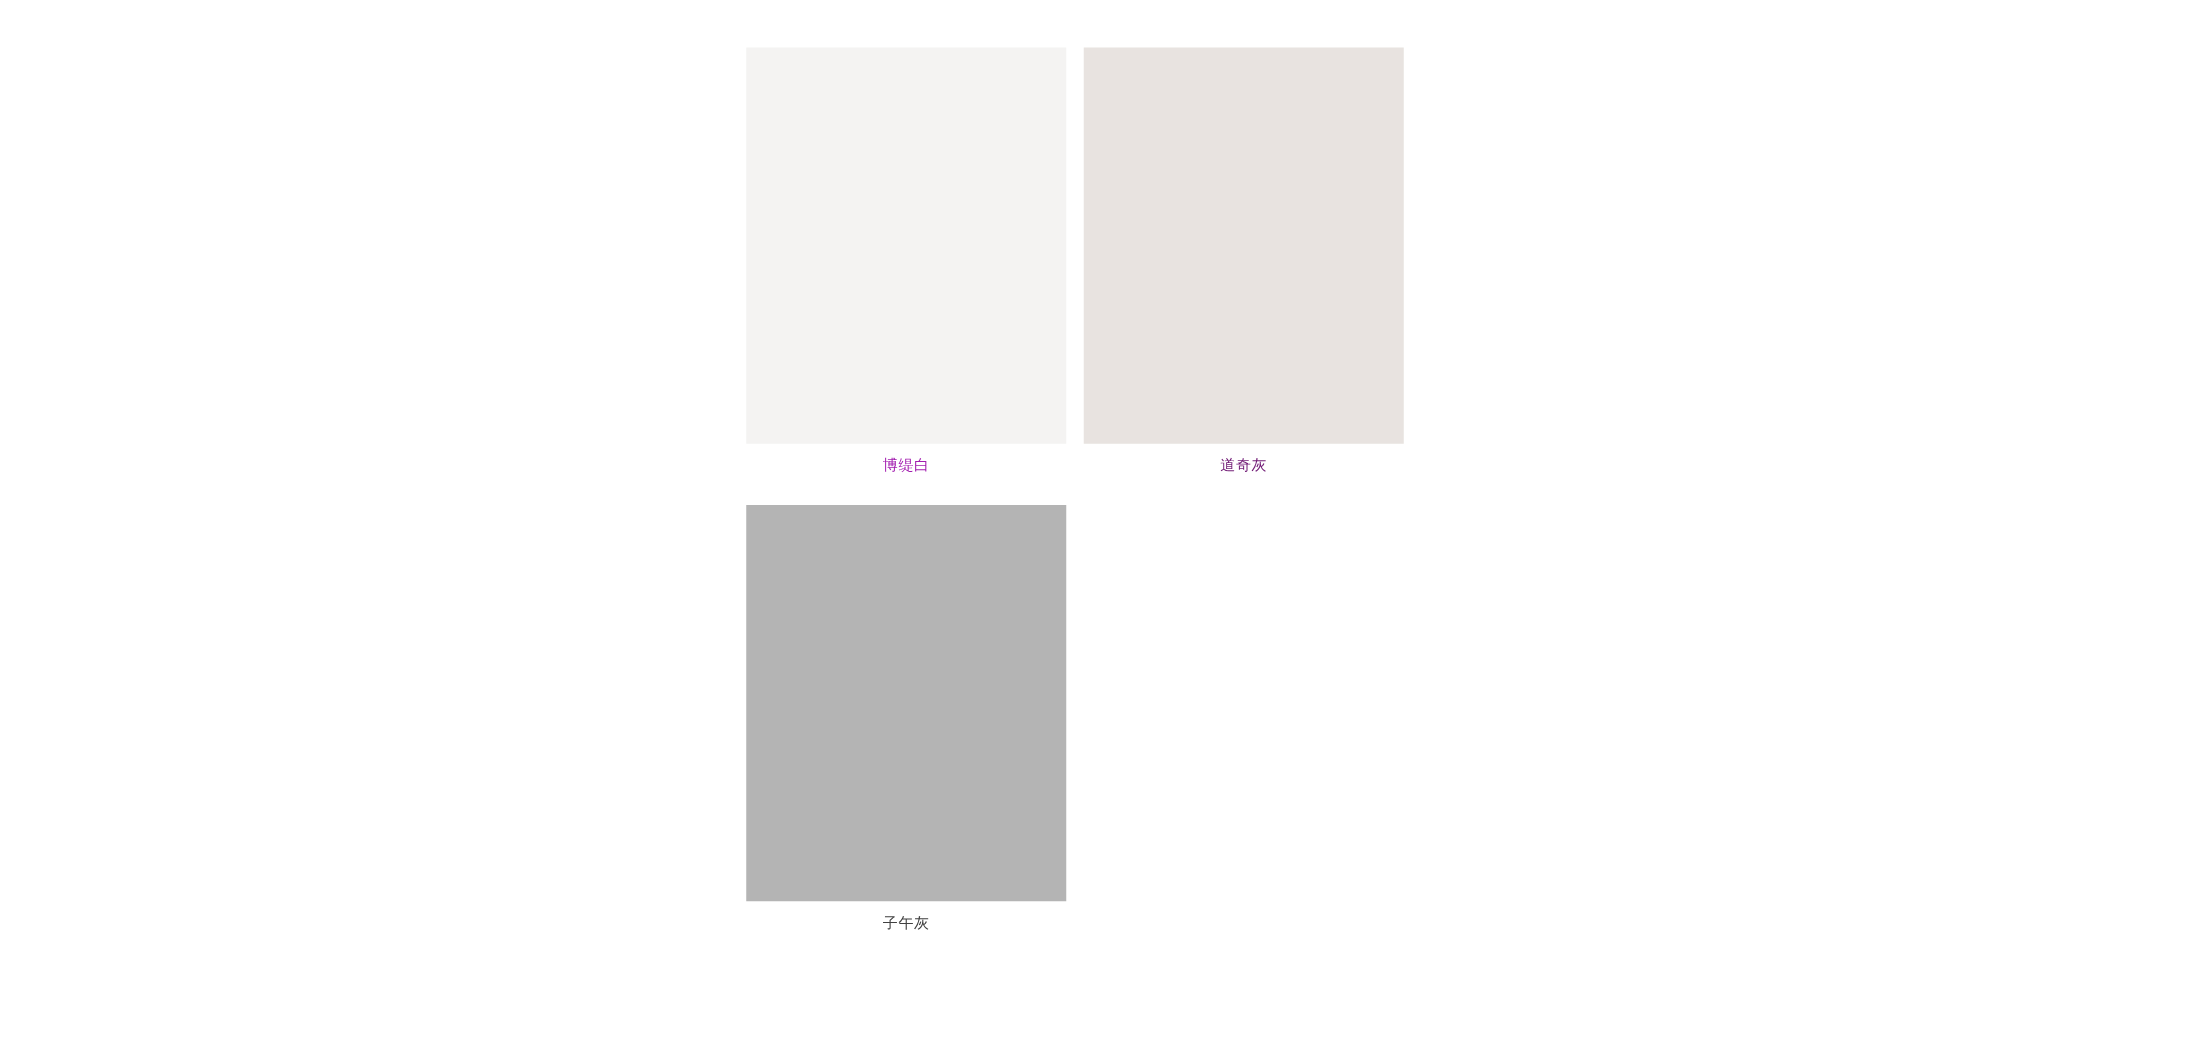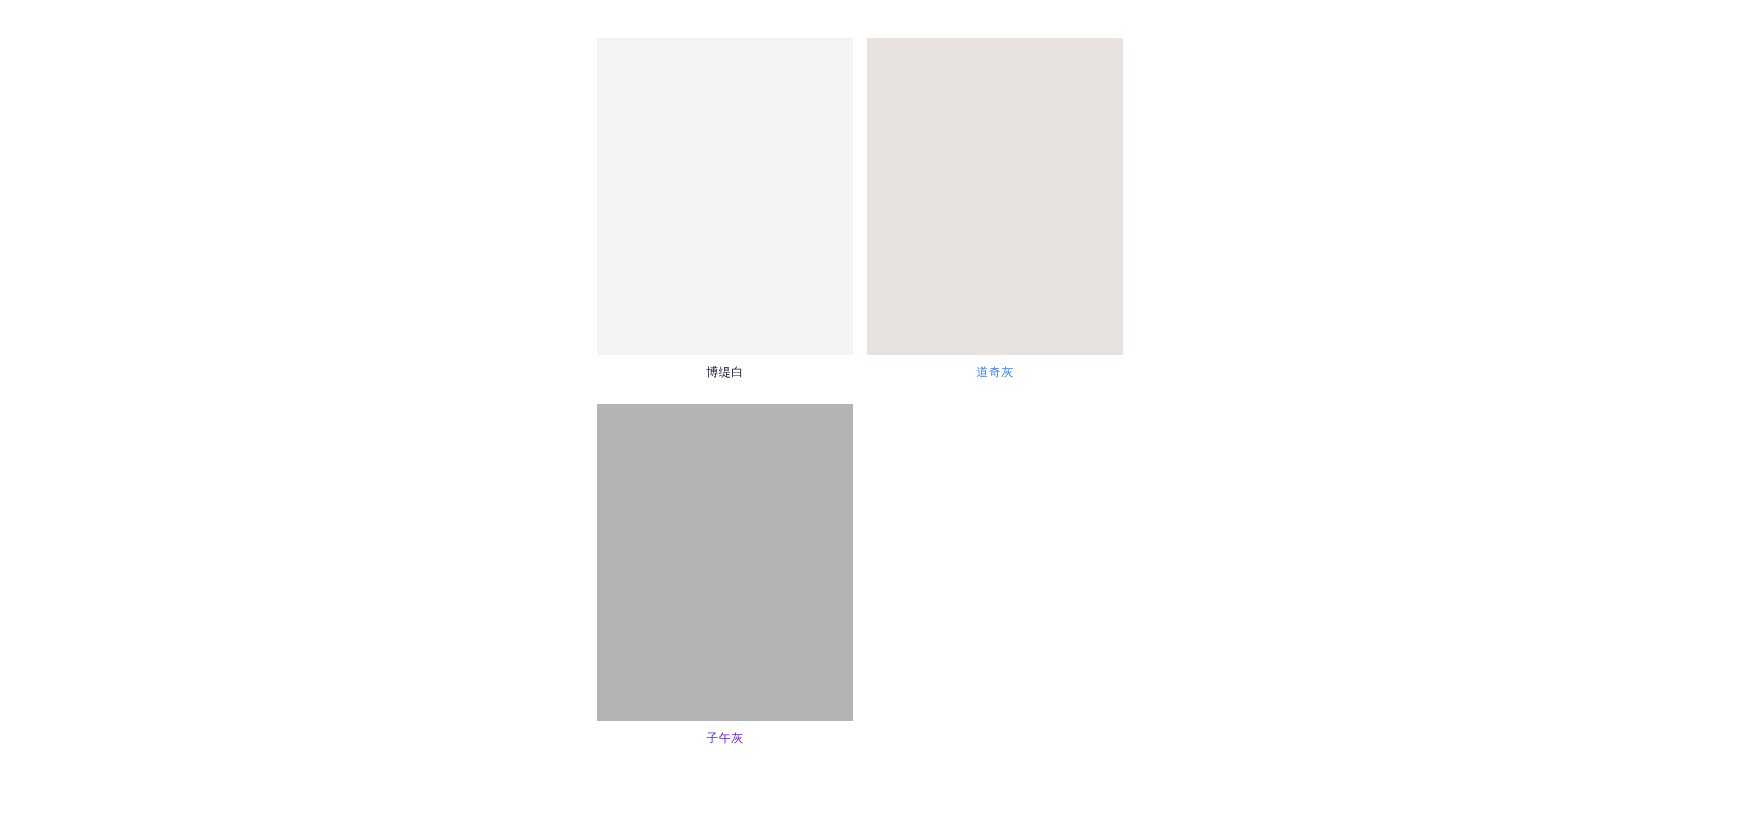--- a/index.html
+++ b/index.html
@@ -93,28 +93,28 @@
 </style>
 </head>
 <body style="background: rgb(255, 255, 255);">
 
 <div id="swatch-stage">
 
   <div class="swatch-grid">
 
     <div class="swatch-card">
       <div class="swatch-chip" style="background-color: rgb(244, 243, 242);"></div>
-      <div class="swatch-label" style="color: #0f172a;">博缇白</div>
+      <div class="swatch-label" style="color: #a21caf;">博缇白</div>
     </div>
 
     <div class="swatch-card">
       <div class="swatch-chip" style="background-color: rgb(232, 227, 224);"></div>
-      <div class="swatch-label" style="color: #3b82f6; text-align: center;">道奇灰</div>
+      <div class="swatch-label" style="color: #701a75; text-align: center;">道奇灰</div>
     </div>
 
     <div class="swatch-card">
       <div class="swatch-chip" style="background-color: rgb(180, 180, 180);"></div>
-      <div class="swatch-label" style="color: #6d28d9;">子午灰</div>
+      <div class="swatch-label" style="color: #404040;">子午灰</div>
     </div>
 
 
   </div>
 </div>
 
 </body></html>

